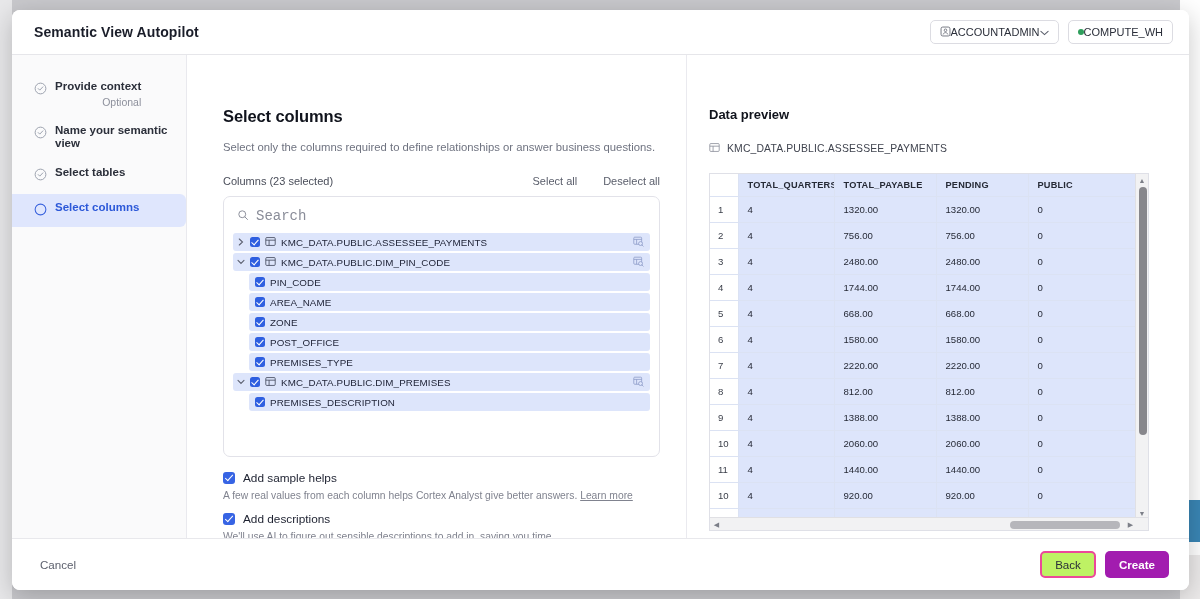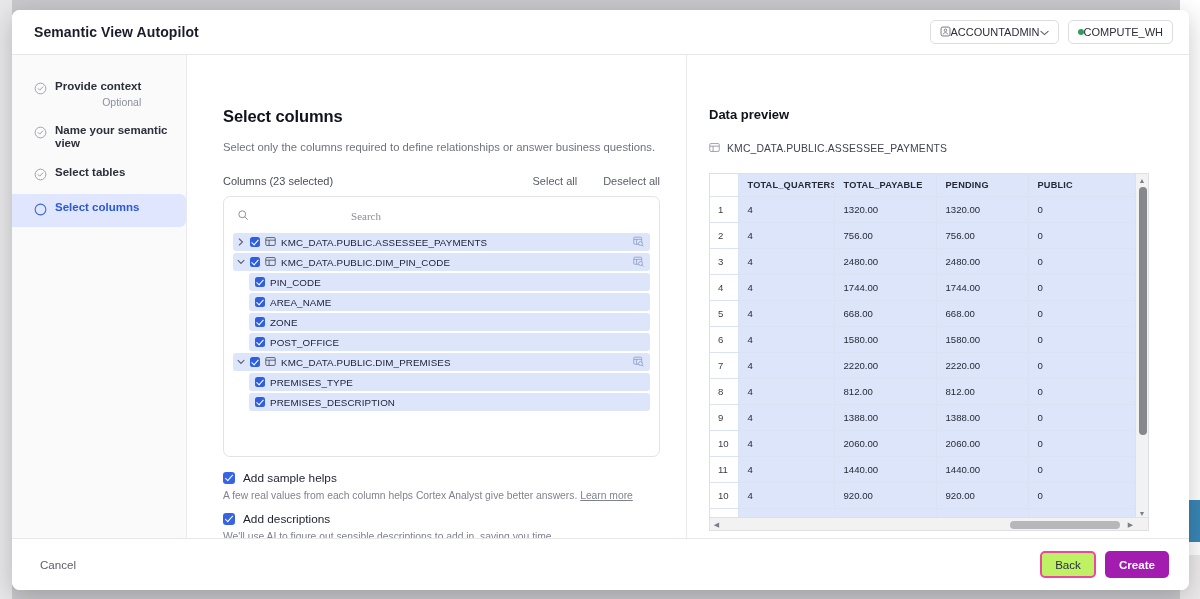--- a/index.html
+++ b/index.html
@@ -86,22 +86,22 @@
   .link-action { font-size: 11px; color: #5a5e6b; cursor: pointer; }
 
   .tree-box {
     margin-top: 9px;
     border: 1px solid #e2e2e9; border-radius: 7px;
     height: 261px; overflow: hidden; background: #fff;
   }
   .search-row { display: flex; align-items: center; gap: 7px; padding: 10px 10px 8px 13px; }
   .search-ico { flex: 0 0 12px; }
   .search-input {
-    border: none; outline: none; font-size: 11px; color: #1f222c;
-    font-family: Liberation Serif, serif; width: 220px; background: transparent; text-align: center;
+    border: none; outline: none; font-size: 14px; color: #1f222c;
+    font-family: Liberation Mono, monospace; width: 220px; background: transparent;
   }
   .search-input::placeholder { color: #8a8d99; }
 
   .tree { padding: 0 9px; }
   .tree-row {
     display: flex; align-items: center;
     height: 18px; margin-bottom: 2px;
     background: #dde5fb; border-radius: 3px;
     padding-left: 3px; padding-right: 6px;
     gap: 5px;
@@ -365,20 +365,25 @@
             </div>
             <div class="tree-row child">
               <span class="cbx"></span>
               <span class="tree-label">ZONE</span>
             </div>
             <div class="tree-row child">
               <span class="cbx"></span>
               <span class="tree-label">POST_OFFICE</span>
             </div>
 
+            <div class="tree-row child">
+              <span class="cbx"></span>
+              <span class="tree-label">PREMISES_TYPE</span>
+            </div>
+
             <div class="tree-row">
               <span class="chev">
                 <svg width="8" height="6" viewBox="0 0 8 6">
                     <path d="M1 1.3 4 4.4 7 1.3" fill="none" stroke="#5e6272" stroke-width="1.1" stroke-linecap="round"></path>
                   </svg>
               </span>
               <span class="cbx"></span>
               <span class="tbl-ico">
                 <svg width="11" height="11" viewBox="0 0 14 14">
                     <rect x="1" y="2" width="12" height="10" rx="1.3" fill="none" stroke="#3b4154" stroke-width="1"></rect>
@@ -388,25 +393,20 @@
               <span class="tree-label tablename">KMC_DATA.PUBLIC.DIM_PREMISES</span>
               <span class="row-spacer"></span>
               <span class="inspect-ico">
                 <svg width="11" height="11" viewBox="0 0 14 14">
                     <rect x="1" y="1.5" width="10" height="9" rx="1.2" fill="none" stroke="#5a6ea8" stroke-width="1"></rect>
                     <path d="M1 4.3h10M4.6 4.3v6.2" stroke="#5a6ea8" stroke-width="1"></path>
                     <circle cx="9.6" cy="9.6" r="2.5" fill="#dde5fb" stroke="#5a6ea8" stroke-width="1"></circle>
                     <path d="M11.4 11.4 13 13" stroke="#5a6ea8" stroke-width="1" stroke-linecap="round"></path>
                   </svg>
               </span>
-            </div>
-
-            <div class="tree-row child">
-              <span class="cbx"></span>
-              <span class="tree-label">PREMISES_TYPE</span>
             </div>
             <div class="tree-row child">
               <span class="cbx"></span>
               <span class="tree-label">PREMISES_DESCRIPTION</span>
             </div>
           </div>
         </div>
 
         <div class="opt-block">
           <div class="opt-row">

